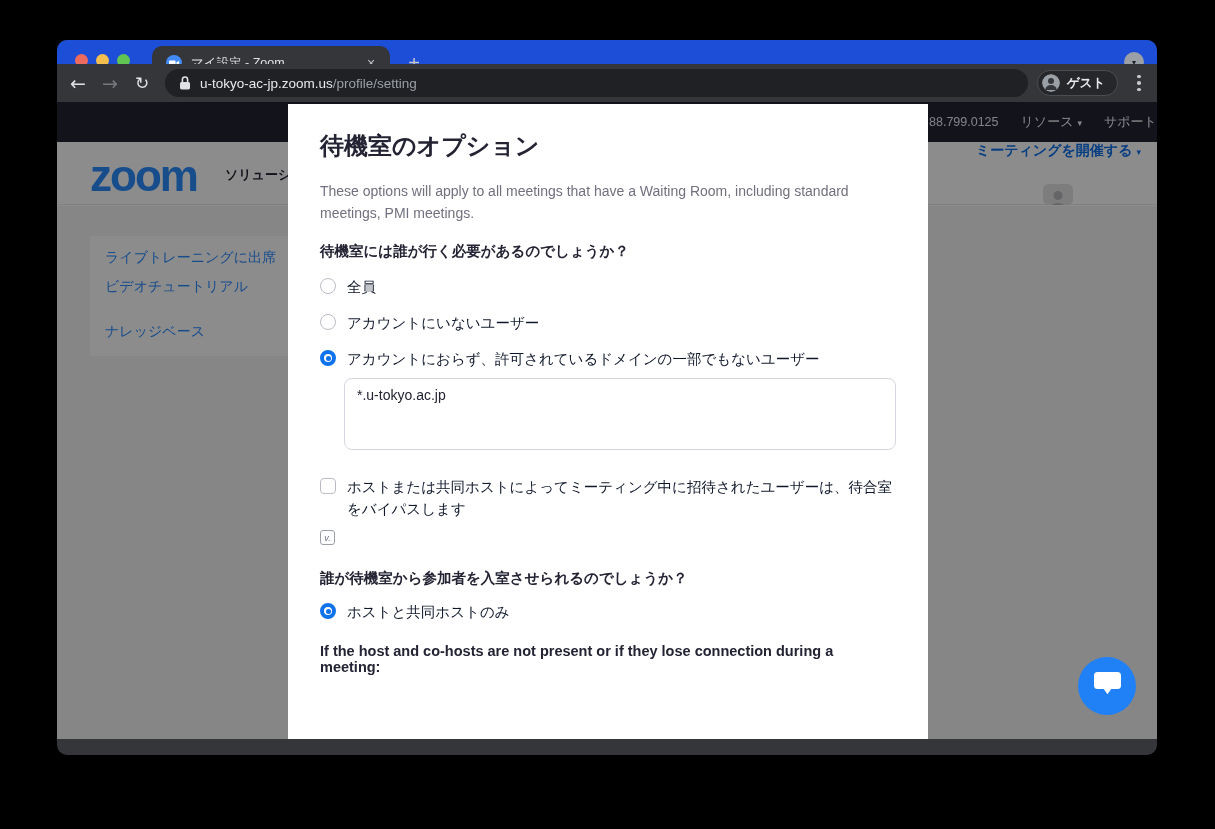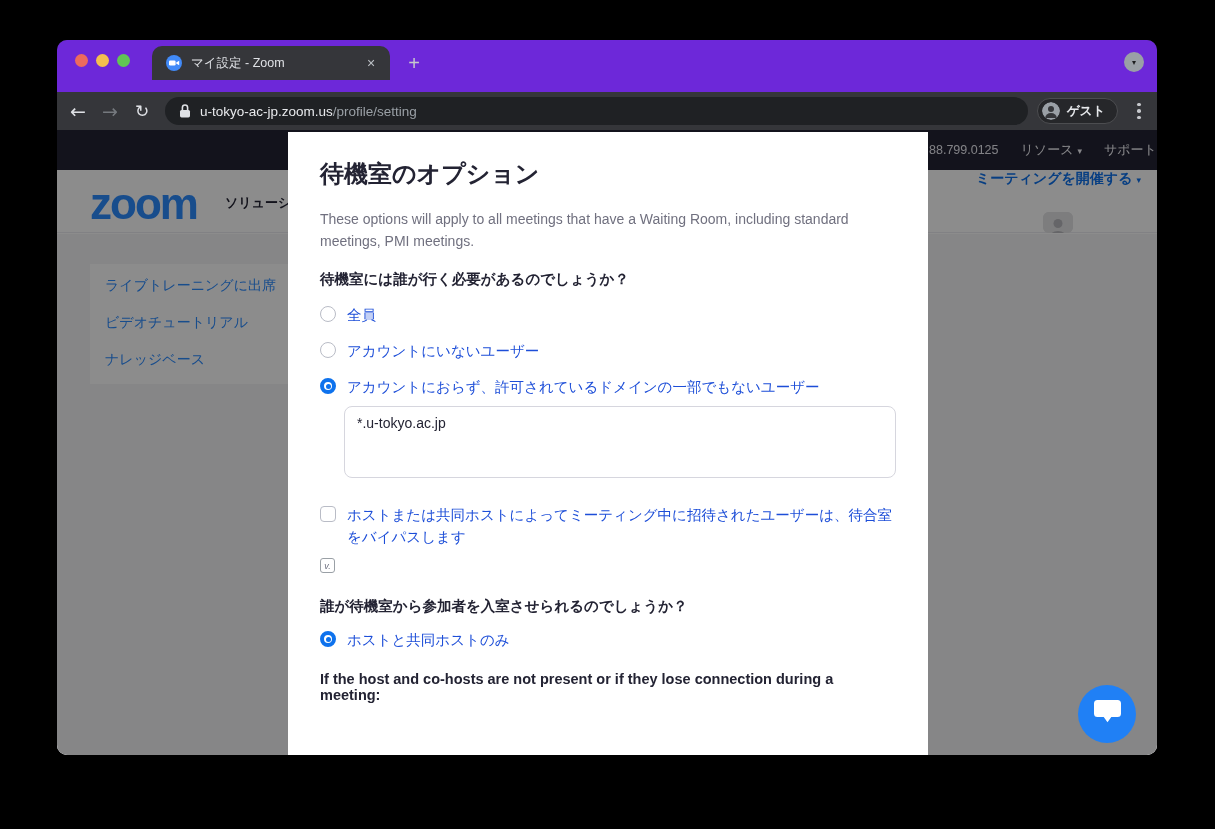--- a/index.html
+++ b/index.html
@@ -4,21 +4,21 @@
 <style>
   * { margin:0; padding:0; box-sizing:border-box; }
   html,body { width:1215px; height:829px; background:#000; overflow:hidden;
               font-family:"Liberation Sans","DejaVu Sans",sans-serif; }
 
   
   .window { position:absolute; left:57px; top:40px; width:1100px; height:715px;
             border-radius:10px; overflow:hidden; background:#35363a; }
 
   
-  .tabstrip { position:relative; height:52px; background:#6d28d9; }
+  .tabstrip { position:relative; height:24px; background:#1d4ed8; }
   .traffic { position:absolute; left:18px; top:14px; display:flex; gap:8px; }
   .traffic span { width:13px; height:13px; border-radius:50%; display:block; }
   .light-red{ background:#ed6a5e; } .light-yellow{ background:#f4bf4f; } .light-green{ background:#61c554; }
   .tab { position:absolute; left:95px; top:6px; width:238px; height:34px;
          background:#35363a; border-radius:10px 10px 0 0; display:flex; align-items:center; padding:0 10px 0 14px; }
   .favicon { width:16px; height:16px; flex:none; }
   .tab-title { margin-left:9px; font-size:12.5px; color:#dfe1e5; flex:1; white-space:nowrap; overflow:hidden; }
   .tab-close { width:18px; height:18px; border-radius:50%; color:#bdc1c6; font-size:14px;
                display:flex; align-items:center; justify-content:center; }
   .newtab-btn { position:absolute; left:344px; top:10px; width:26px; height:26px; color:#c6c8cc;
@@ -56,35 +56,35 @@
   .caret { font-size:9px; margin-left:4px; font-family:"DejaVu Sans",sans-serif; }
   .site-header { position:relative; height:63px; background:#fff; border-bottom:1px solid #ececf0; }
   .logo { position:absolute; left:33px; top:9px; font-size:44px; font-weight:700; letter-spacing:-2px; color:#2d8cff;text-align:right; }
   .nav-item { position:absolute; left:168px; top:24px; font-size:13px; font-weight:700; color:#232333; white-space:nowrap; }
   .header-right { position:absolute; right:16px; top:0; height:63px; display:flex; align-items:center; gap:24px;flex-direction:column; }
   .host-meeting { font-size:14px; font-weight:700; color:#0e72ed; white-space:nowrap; }
   .header-avatar { width:30px; height:30px; border-radius:6px; overflow:hidden; background:#e4e4e6; }
   .site-body { position:absolute; left:0; right:0; top:104px; bottom:0; background:#f4f4f6; }
   .sidebar-panel { position:absolute; left:33px; top:30px; width:300px; height:120px; background:#fff; }
   .sidebar-link { position:absolute; left:15px; height:20px; font-size:14px; color:#2d8cff; white-space:nowrap; }
-  .sb-0{ top:13px; } .sb-1{ top:50px; } .sb-2{ top:87px; }
+  .sb-0{ top:13px; } .sb-1{ top:42px; } .sb-2{ top:87px; }
 
   
   .overlay { position:absolute; inset:0; background:rgba(0,0,0,0.45); }
 
   
   .modal { position:absolute; left:231px; top:2px; width:640px; height:635px; background:#fff;
            padding:26px 32px 0; overflow:hidden; }
   .modal-title { font-size:24px; font-weight:700; color:#232333; height:32px; }
   .modal-desc { margin-top:18px; font-size:14px; line-height:22px; color:#70707f; max-width:535px; }
   .q-label { margin-top:18px; font-size:14.5px; font-weight:700; color:#232333; height:20px; }
   .q-label.en { margin-top:20px; }
   .opt-row { display:flex; align-items:flex-start; gap:11px; margin-top:14px; }
   .opt-row.tight { margin-top:12px; }
-  .opt-label { font-size:14.5px; line-height:22px; color:#1d4ed8; max-width:545px; }
+  .opt-label { font-size:14.5px; line-height:22px; color:#0f172a; max-width:545px; }
   .radio { width:16px; height:16px; border-radius:50%; border:1.5px solid #b9bcc6; background:#fff; flex:none; margin-top:2px; position:relative; }
   .radio.sel { border:4.5px solid #0e72ed; }
   .radio.sel::after { content:""; position:absolute; inset:1.5px; border-radius:50%; background:#0e72ed; }
   .checkbox { width:16px; height:16px; border-radius:4px; border:1.5px solid #b9bcc6; background:#fff; flex:none; margin-top:2px; }
   .domains-box { display:block; margin:8px 0 0 24px; width:552px; height:72px; border:1px solid #d6d6de;
                  border-radius:8px; padding:8px 12px; font-size:14px; color:#232333; resize:none; outline:none;
                  font-family:"Liberation Sans","DejaVu Sans",sans-serif; background:#fff; }
   .chk-section { margin-top:26px; }
   .broken-icon { margin-top:10px; width:15px; height:15px; border:1px solid #9aa0a6; border-radius:3px;
                  font-size:9px; font-style:italic; color:#6e7180; display:flex; align-items:center; justify-content:center; }

